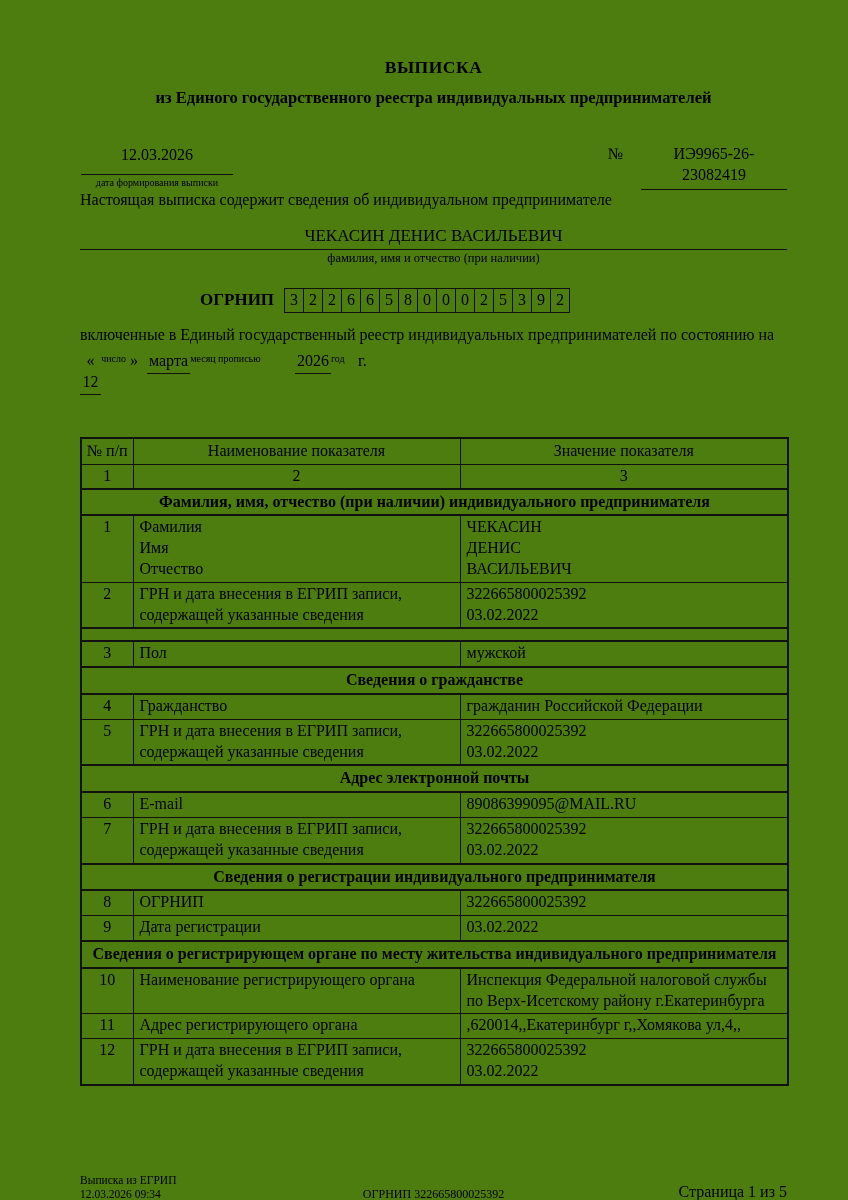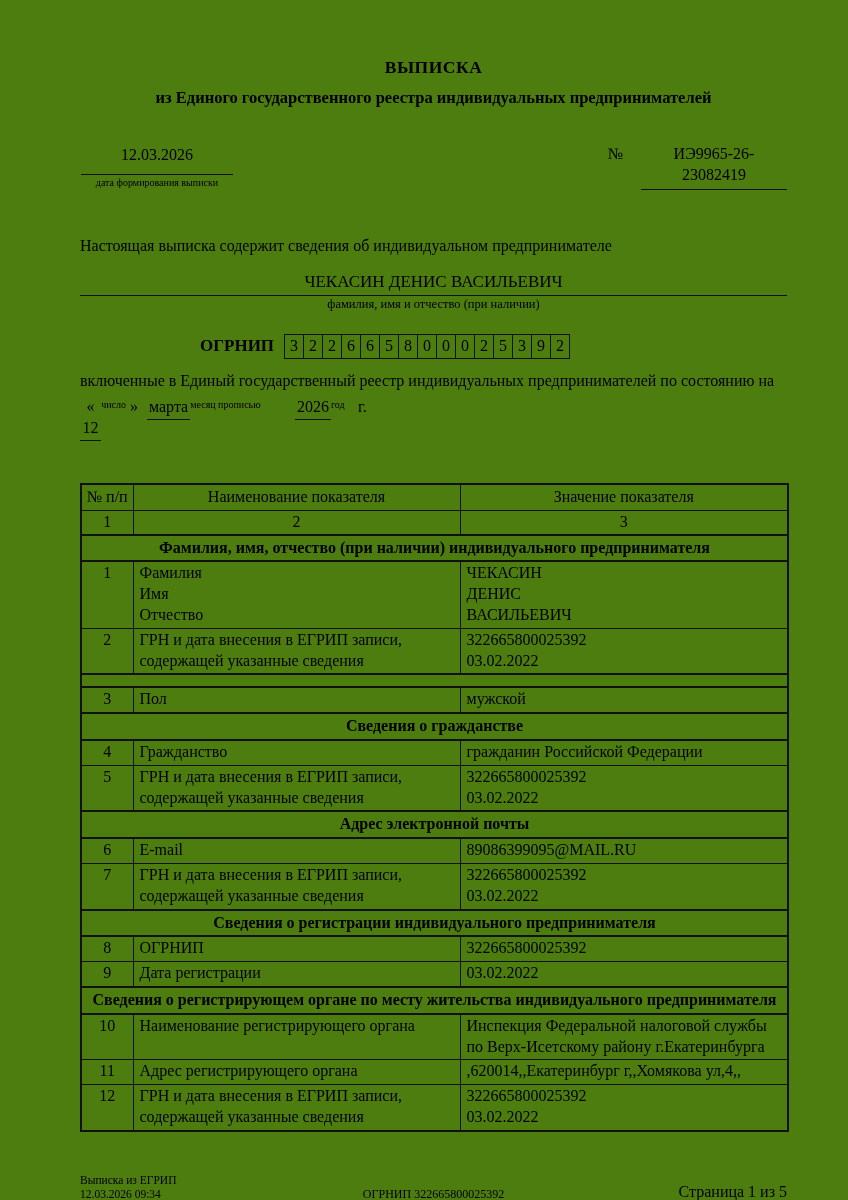--- a/index.html
+++ b/index.html
@@ -20,21 +20,21 @@
   .subtitle { text-align: center; font-size: 16.5px; font-weight: bold; margin-top: 8px; }
 
   .meta-row { display: flex; align-items: center; margin-top: 36px; }
   .form-date-field { width: 152px; margin-left: 1px; text-align: center; }
   .form-date-field .value { display: block; padding-bottom: 8px; border-bottom: 1px solid #111; }
   .caption { font-size: 10px; line-height: 1.2; margin-top: 2px; }
   .number-group { margin-left: auto; display: flex; align-items: flex-start; }
   .number-sign { margin-right: 18px; }
   .number-value { width: 146px; text-align: center; border-bottom: 1px solid #111; padding-bottom: 3px; }
 
-  .intro { margin-top: 46px; }
+  .intro { }
 
   .name-block { margin-top: 14px; text-align: center; }
   .name-line { display: block; font-size: 17px; padding-bottom: 2px; border-bottom: 1px solid #111; }
   .name-caption { font-size: 12.5px; margin-top: 1px; }
 
   .ogrnip-row { display: flex; align-items: center; margin-top: 22px; margin-left: 120px; }
   .ogrnip-label { font-weight: bold; font-size: 17px; }
   .ogrnip-boxes { display: flex; margin-left: 10px; }
   .digit-box {
     width: 20px; height: 25px; border: 1px solid #111; margin-left: -1px;

